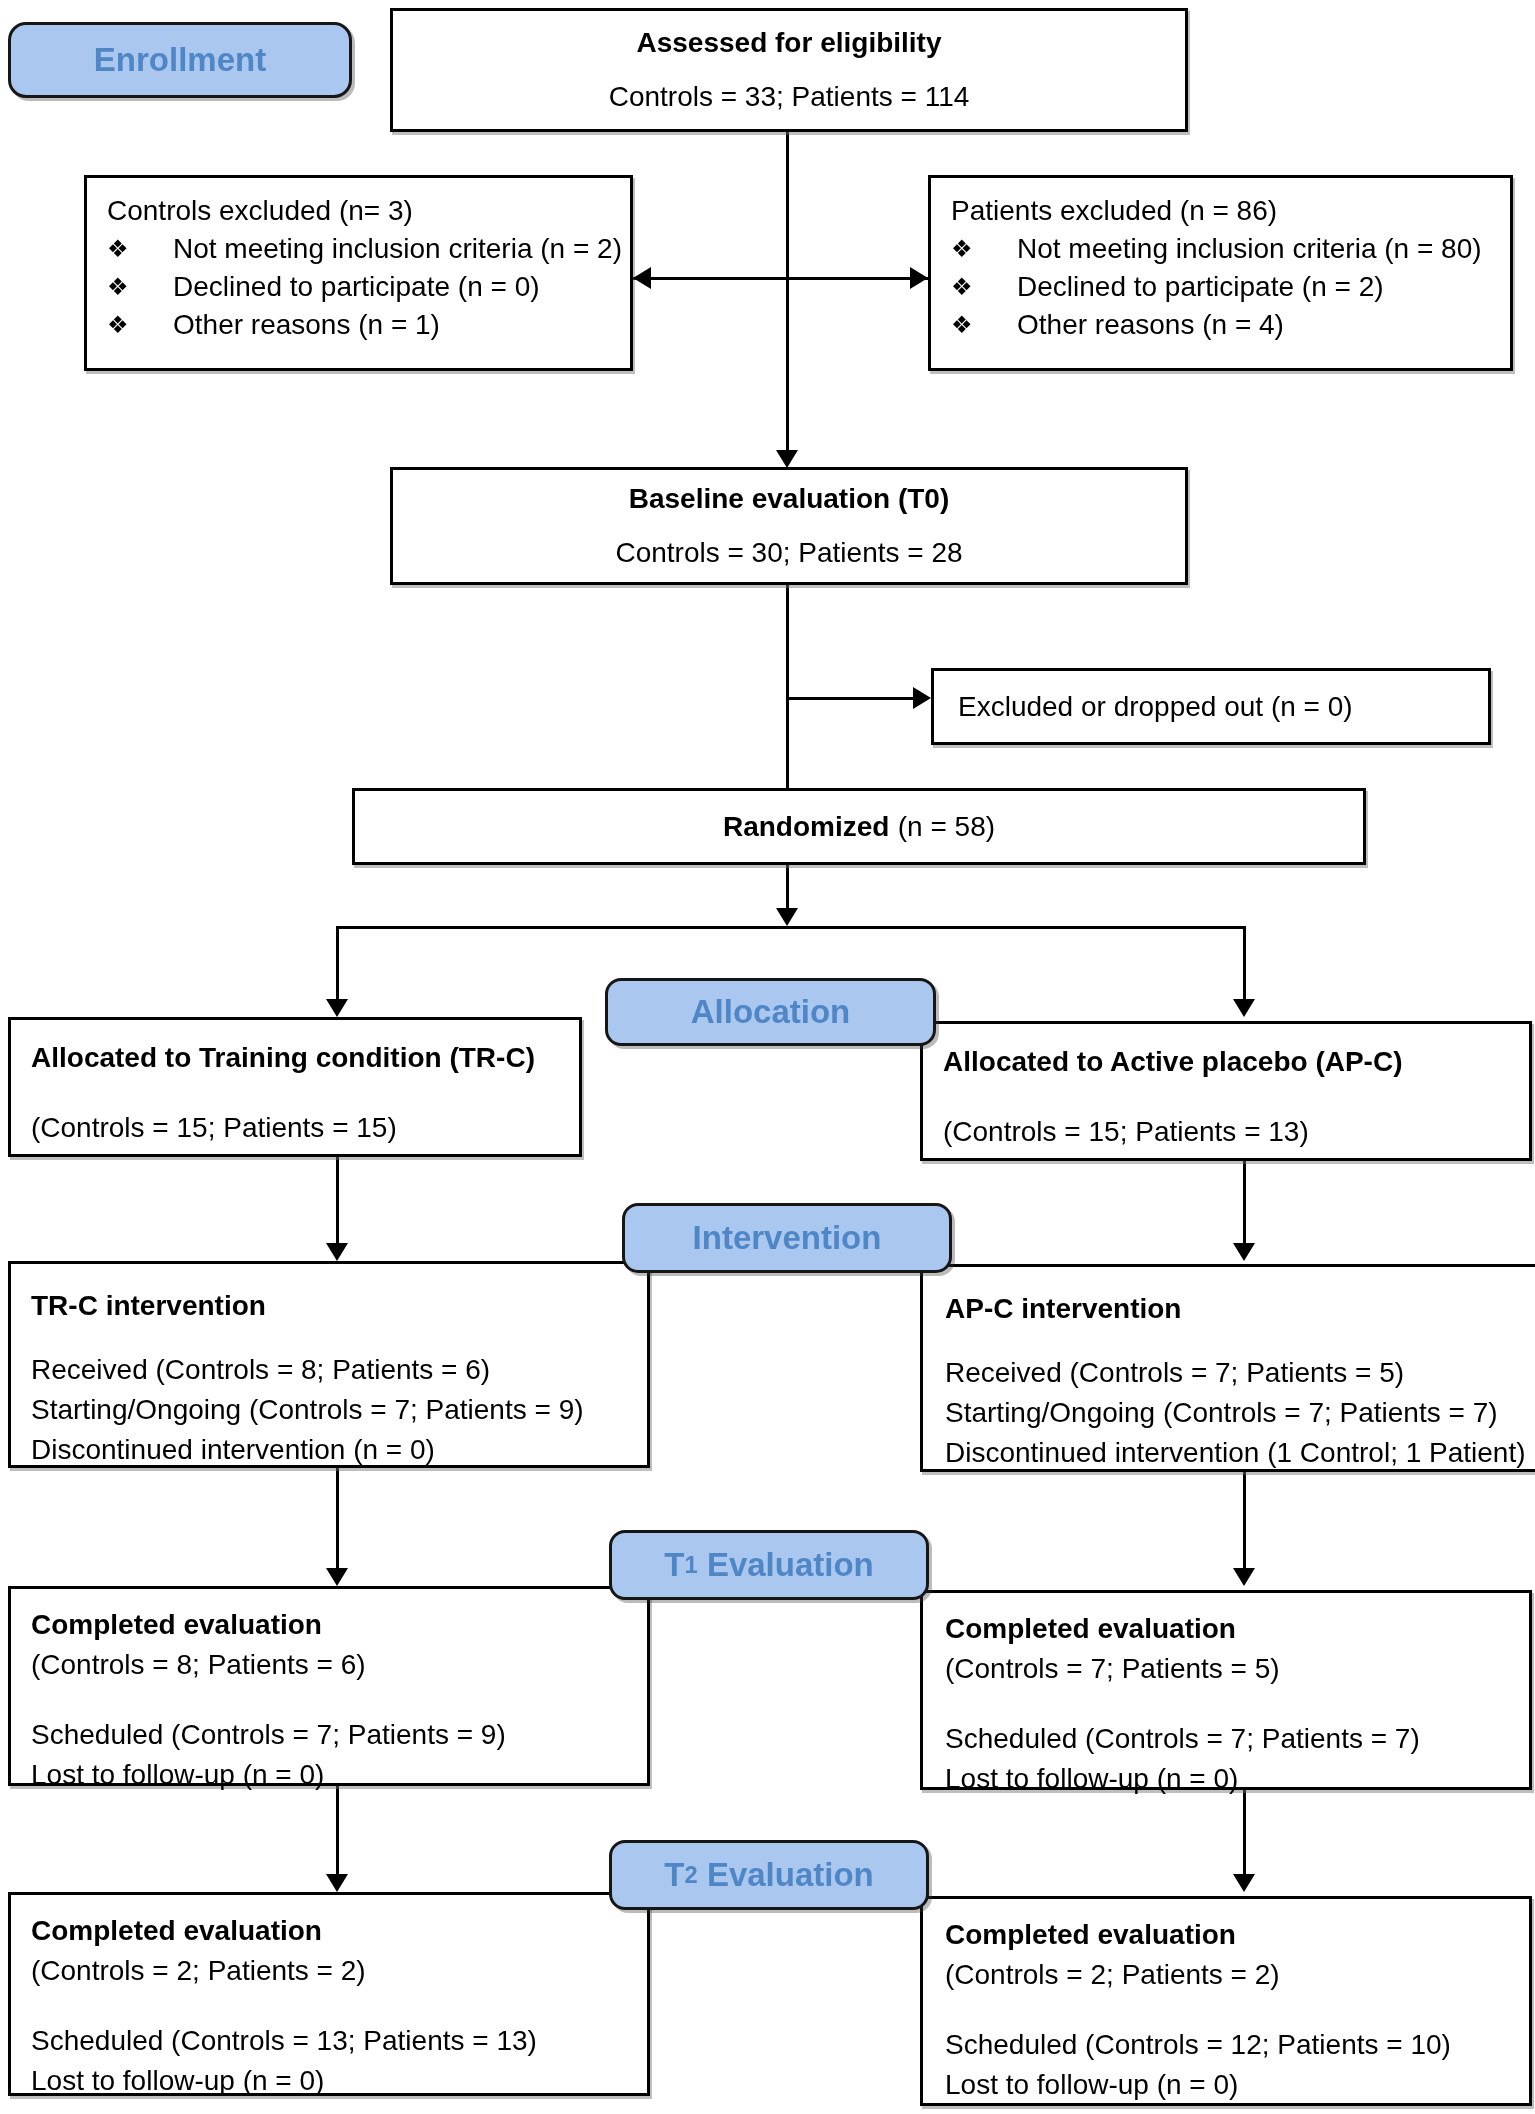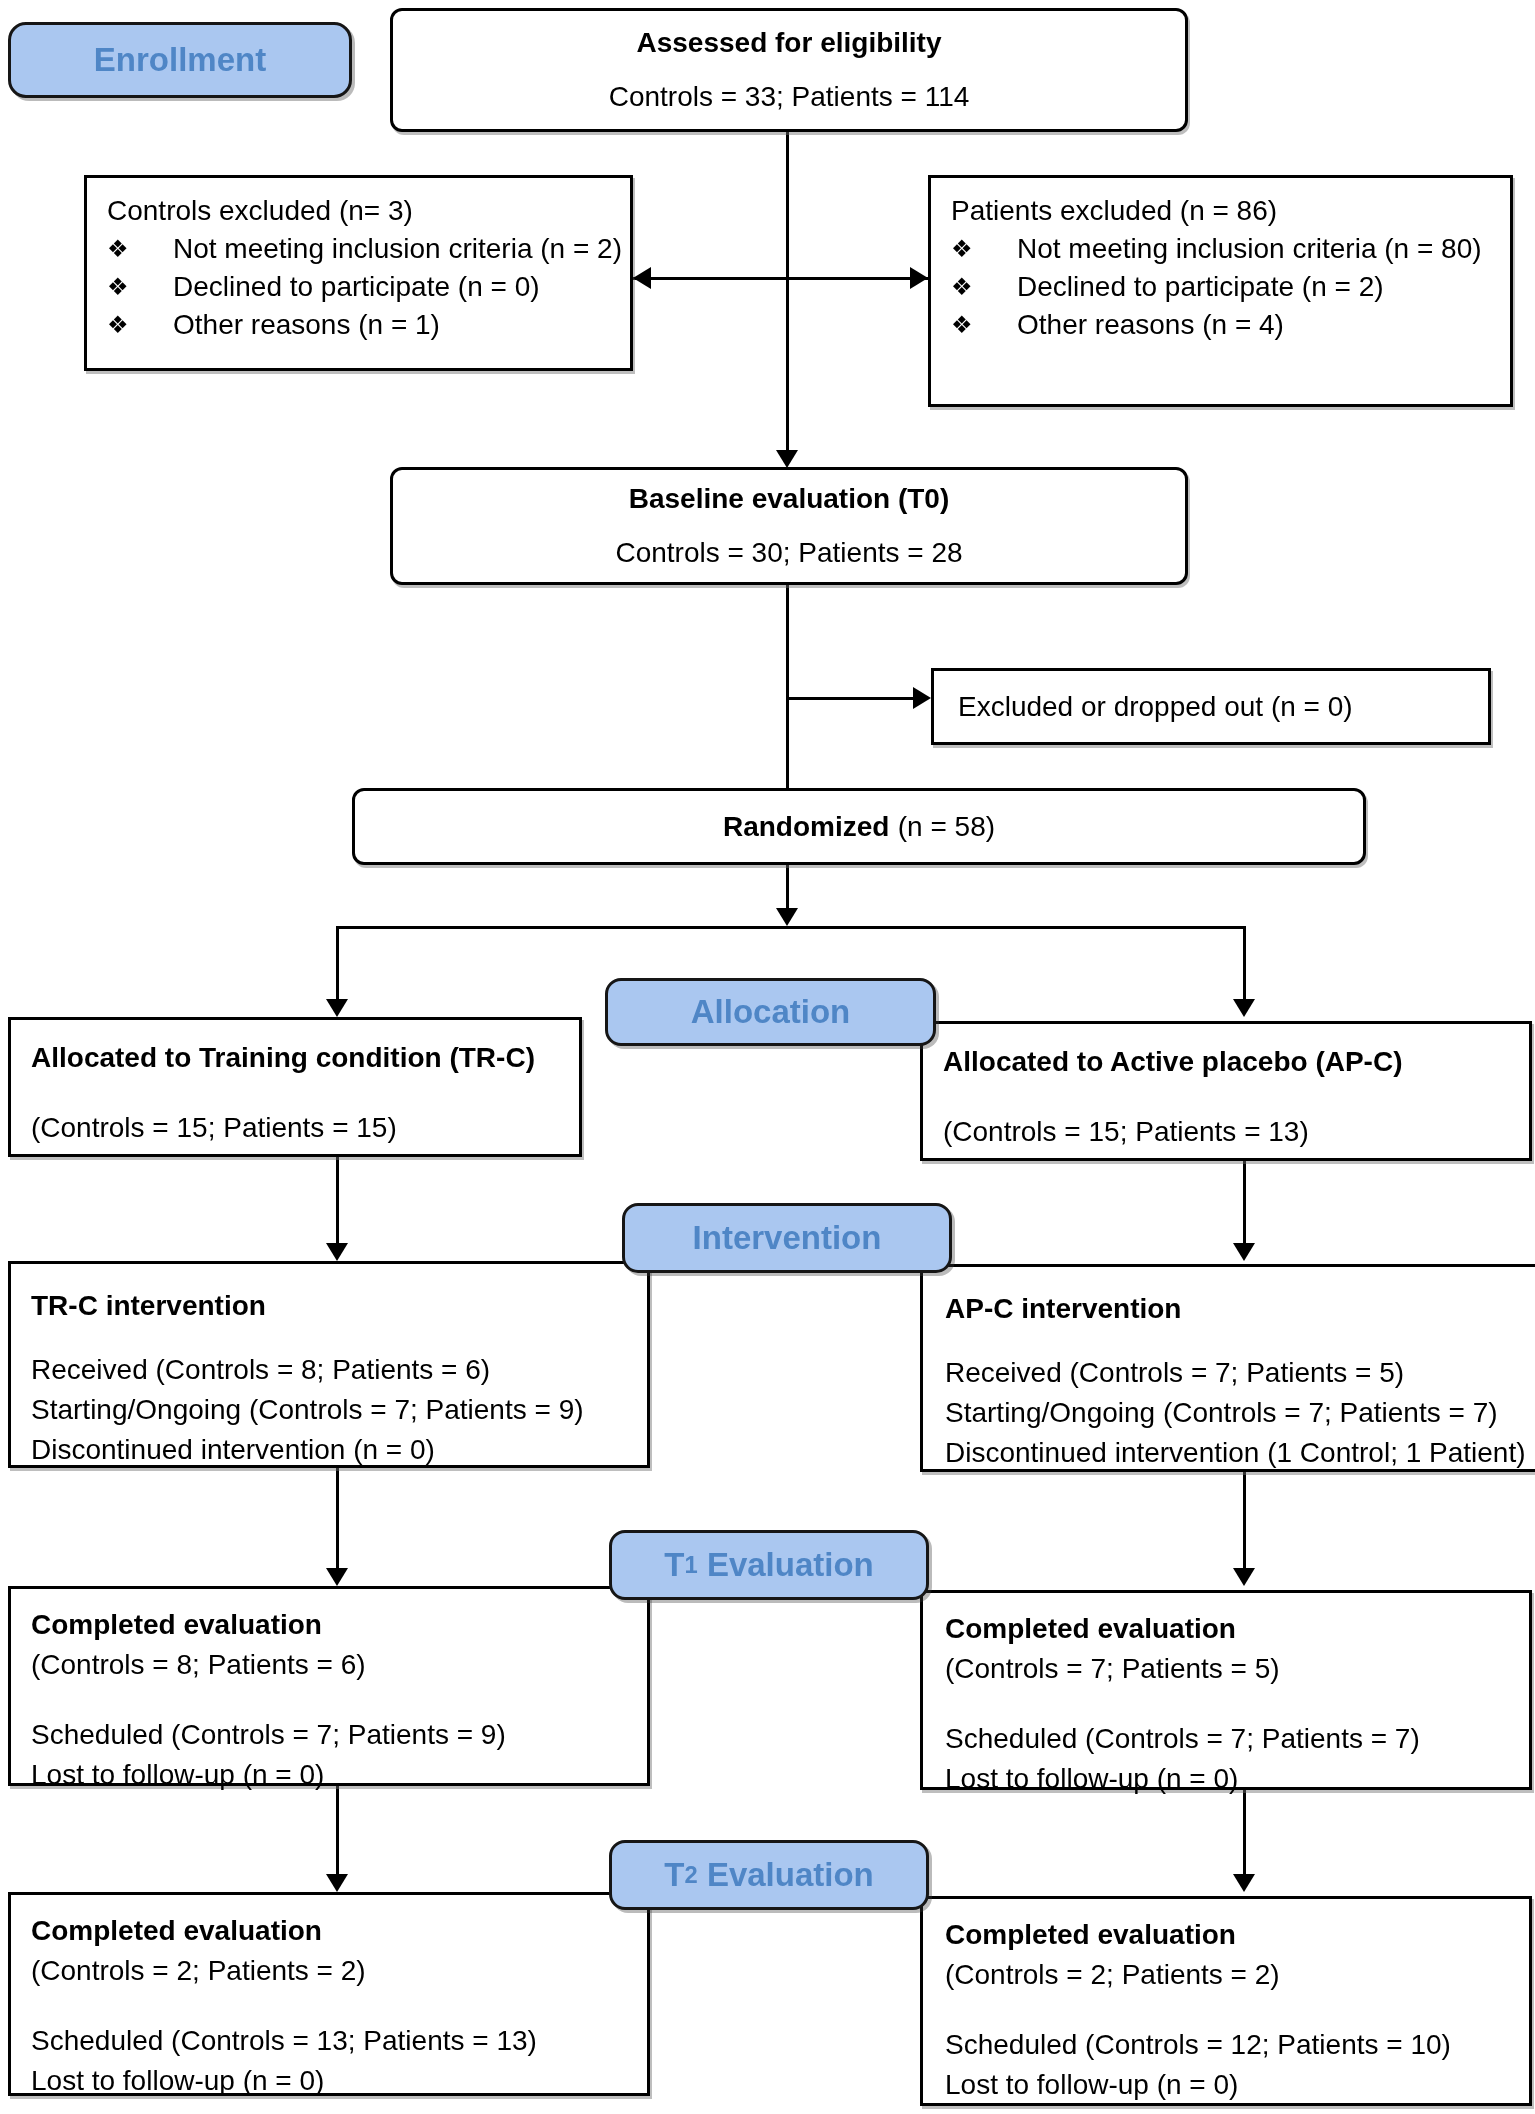--- a/index.html
+++ b/index.html
@@ -6,21 +6,21 @@
   .canvas{
     position:relative;width:1535px;height:2114px;background:#ffffff;
     font-family:"Liberation Sans", sans-serif;color:#000;overflow:hidden;
   }
   
   .box{
     position:absolute;background:#fff;border:3px solid #000;box-sizing:border-box;
     box-shadow:2px 3px 0 rgba(110,110,110,0.45);
     font-size:28px;line-height:40px;z-index:2;
   }
-  .center-box{display:flex;flex-direction:column;align-items:center;justify-content:center;text-align:center;gap:14px;border-radius:12px;}
+  .center-box{display:flex;flex-direction:column;align-items:center;justify-content:center;text-align:center;gap:14px;}
   .bold{font-weight:bold;}
   .pad-box{padding:18px 10px 0 20px;}
   .spacer30{height:30px;}
   .spacer24{height:24px;}
   
   .excl{padding:14px 8px 0 20px;line-height:38px;}
   .bullet-row{display:flex;align-items:flex-start;}
   .glyph{display:inline-block;width:66px;font-size:24px;flex:0 0 66px;}
   
   .stage{
@@ -68,21 +68,21 @@
     <div class="bullet-row">
       <span class="glyph">❖</span>
       <span>Declined to participate (n = 0)</span>
     </div>
     <div class="bullet-row">
       <span class="glyph">❖</span>
       <span>Other reasons (n = 1)</span>
     </div>
   </div>
 
-  <div class="box excl" style="left:928px;top:175px;width:585px;height:232px;">
+  <div class="box excl" style="left:928px;top:175px;width:585px;height:196px;">
     <div>Patients excluded (n = 86)</div>
     <div class="bullet-row">
       <span class="glyph">❖</span>
       <span>Not meeting inclusion criteria (n = 80)</span>
     </div>
     <div class="bullet-row">
       <span class="glyph">❖</span>
       <span>Declined to participate (n = 2)</span>
     </div>
     <div class="bullet-row">

